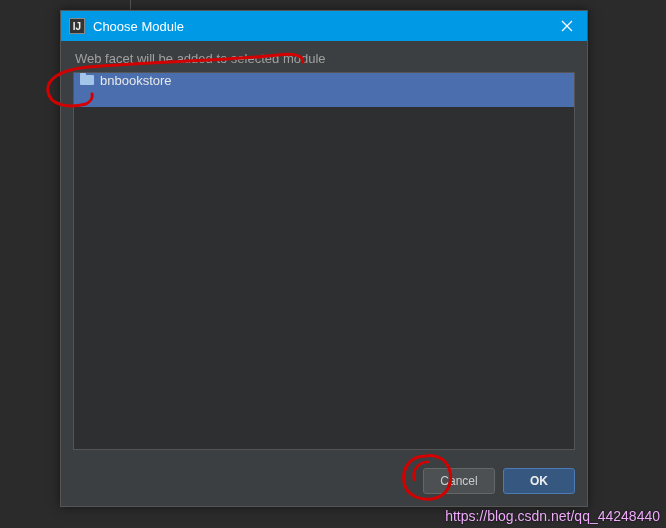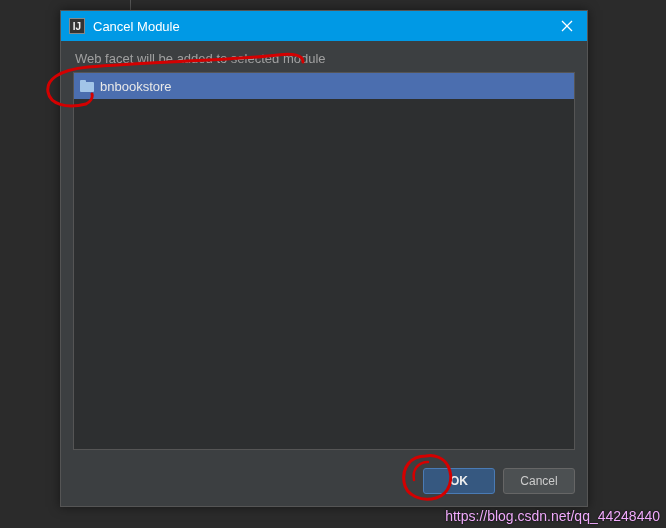--- a/index.html
+++ b/index.html
@@ -81,23 +81,23 @@
       margin-bottom: 6px;
       padding-left: 2px;
     }
     .module-list {
       flex: 1;
       background: #2d2f30;
       border: 1px solid #555;
       overflow: hidden;
     }
     .module-item {
-      height: 26px;
-      display: flex;
-      align-items: center;
+      height: 34px;
+      display: flex;
+      align-items: flex-start;
       padding: 0 6px;
       gap: 6px;
       cursor: pointer;
     }
     .module-item.selected {
       background: #4b6eaf;
       color: #e8e8e8;
     }
     .module-folder-icon {
       width: 14px;
@@ -172,21 +172,21 @@
     }
   </style>
 </head>
 <body>
 
 <div class="bg-panel-divider"></div>
 
 <div class="dialog">
   <div class="titlebar">
     <div class="titlebar-icon">IJ</div>
-    <div class="titlebar-title">Cancel Module</div>
+    <div class="titlebar-title">Choose Module</div>
     <div class="titlebar-close">
       <svg width="12" height="12" viewBox="0 0 12 12">
           <line x1="1" y1="1" x2="11" y2="11" stroke-width="1.2"></line>
           <line x1="11" y1="1" x2="1" y2="11" stroke-width="1.2"></line>
         </svg>
     </div>
   </div>
 
   <div class="dialog-body">
     <div class="dialog-msg">Web facet will be added to selected module</div>
@@ -195,22 +195,22 @@
         <span class="module-folder-icon">
           <span class="tab"></span>
             <span class="folder"></span>
         </span>
         <span>bnbookstore</span>
       </div>
     </div>
   </div>
 
   <div class="dialog-footer">
+    <div class="btn">Cancel</div>
     <div class="btn primary">OK</div>
-    <div class="btn">Cancel</div>
   </div>
 </div>
 
 <svg class="annotation annot-top" viewBox="0 0 280 70">
   <path d="M 265 10 C 265 3, 255 1, 240 3 C 200 8, 110 10, 50 15 C 20 18, 8 28, 10 40 C 12 52, 28 57, 48 52 C 52 50, 55 46, 54 42" stroke="#d40000" stroke-width="3" fill="none" stroke-linecap="round"></path>
 </svg>
 
 <svg class="annotation annot-bottom" viewBox="0 0 60 55">
   <path d="M 28 6 C 12 6, 4 18, 6 32 C 8 46, 24 52, 38 48 C 52 44, 56 28, 50 16 C 46 8, 36 4, 28 6" stroke="#d40000" stroke-width="3" fill="none" stroke-linecap="round"></path>
   <path d="M 30 12 C 20 12, 14 20, 16 30" stroke="#d40000" stroke-width="2.5" fill="none" stroke-linecap="round"></path>

